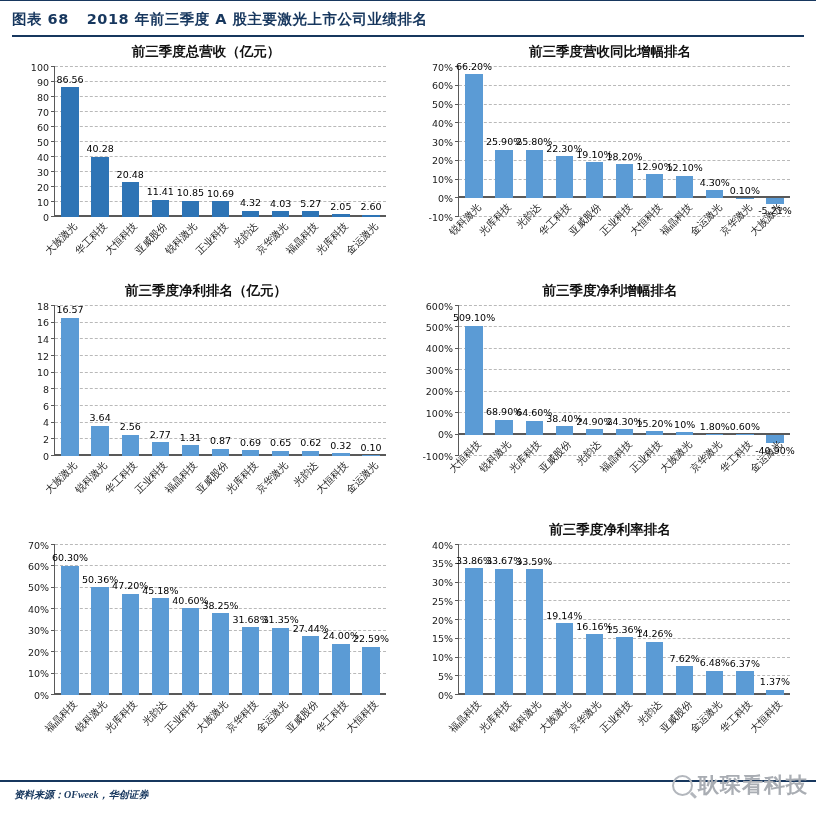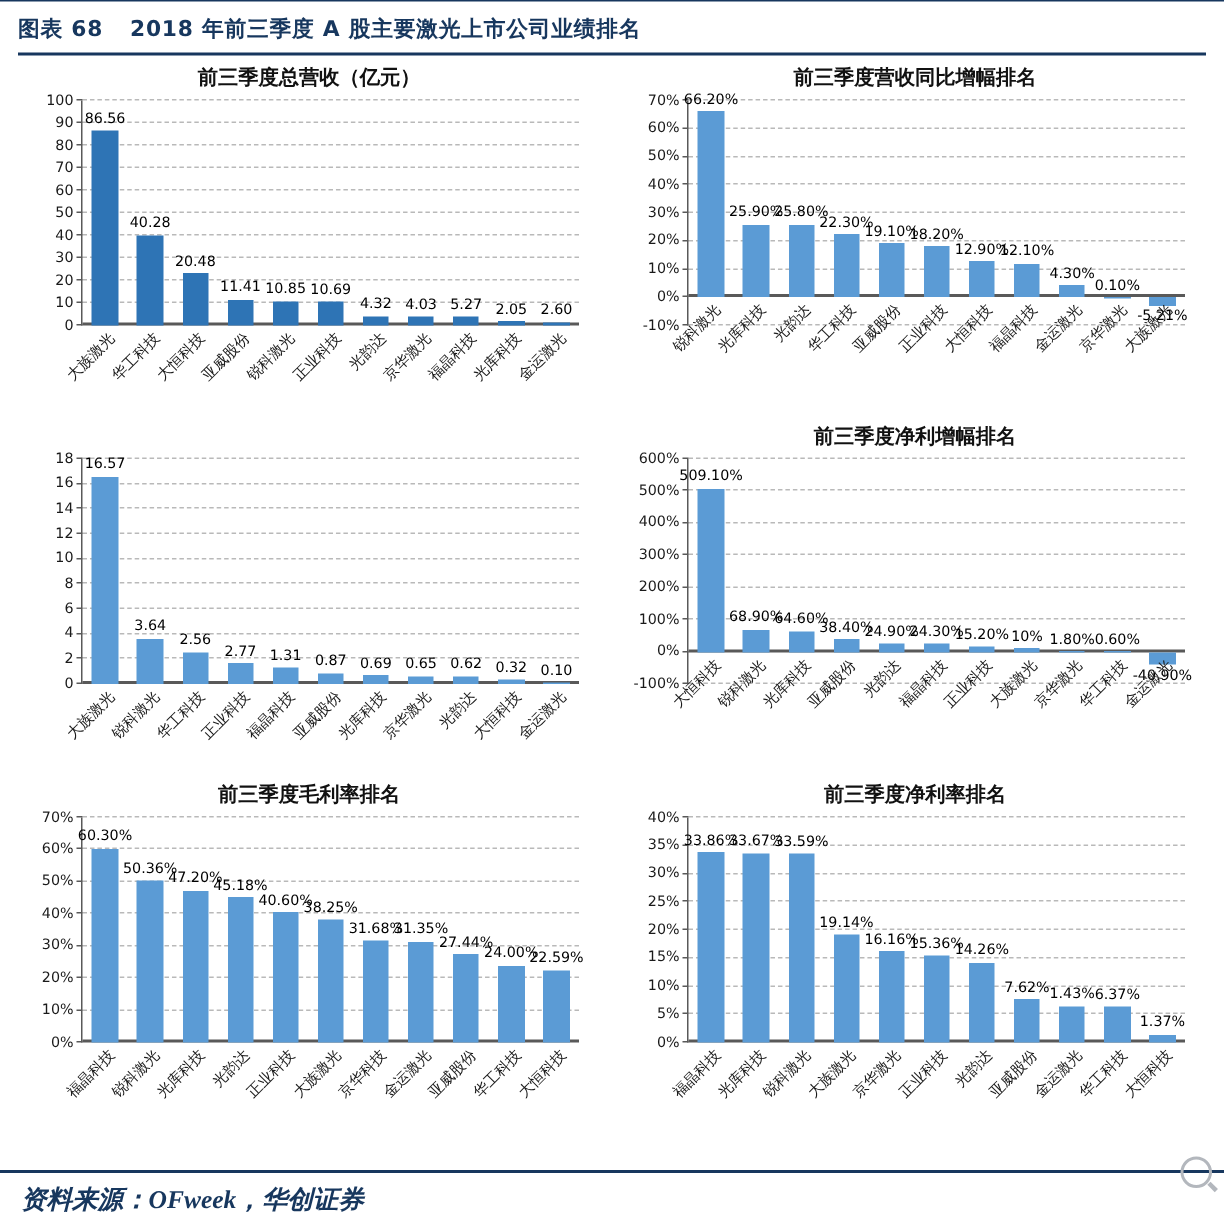--- a/index.html
+++ b/index.html
@@ -43,21 +43,21 @@
   .clabel-inner{
     position:absolute;right:-2px;top:2px;display:block;white-space:nowrap;
     transform:rotate(-45deg);transform-origin:100% 0;
     font-size:10px;color:#1a1a1a;line-height:1;
   }
   
   .footer-rule{position:absolute;left:0;right:0;top:779px;border:none;border-top:2px solid #17375E;margin:0;}
   .source{
     position:absolute;left:14px;top:787px;
     font-family:"Liberation Serif","DejaVu Serif",serif;font-style:italic;font-weight:bold;
-    font-size:17px;color:#17375E;
+    font-size:10px;color:#17375E;
   }
   .watermark{
     position:absolute;right:8px;top:770px;display:flex;align-items:center;gap:5px;
     color:#a9adb3;font-weight:bold;font-size:21px;letter-spacing:1px;
   }
   .wm-icon{
     position:relative;width:17px;height:17px;border:2.5px solid #b3b7bd;border-radius:50%;
     display:inline-block;
   }
   .wm-icon::after{
@@ -250,20 +250,21 @@
           <span class="clabel-inner">京华激光</span>
         </div>
         <div class="bar" style="left: 92.8182%; width: 5.27273%; height: 3.625%; bottom: 8.875%; background: rgb(91, 155, 213);"></div>
         <div class="vlabel" style="left: 95.4545%; bottom: calc(8.875% - 13px);">-5.21%</div>
         <div class="clabel" style="left: 95.4545%; top: calc(87.5% + 2px);">
           <span class="clabel-inner">大族激光</span>
         </div>
       </div>
     </section>
     <section class="chart">
+      <div class="chart-title">前三季度净利排名（亿元）</div>
       <div class="plot">
         <div class="grid-line" style="bottom: 100%;"></div>
         <div class="ytickmark" style="bottom: 100%;"></div>
         <div class="ytick" style="bottom: 100%;">18</div>
         <div class="grid-line" style="bottom: 88.8889%;"></div>
         <div class="ytickmark" style="bottom: 88.8889%;"></div>
         <div class="ytick" style="bottom: 88.8889%;">16</div>
         <div class="grid-line" style="bottom: 77.7778%;"></div>
         <div class="ytickmark" style="bottom: 77.7778%;"></div>
         <div class="ytick" style="bottom: 77.7778%;">14</div>
@@ -423,21 +424,20 @@
           <span class="clabel-inner">华工科技</span>
         </div>
         <div class="bar" style="left: 92.8182%; width: 5.27273%; height: 5.84286%; bottom: 8.44286%; background: rgb(91, 155, 213);"></div>
         <div class="vlabel" style="left: 95.4545%; bottom: calc(8.44286% - 13px);">-40.90%</div>
         <div class="clabel" style="left: 95.4545%; top: calc(85.7143% + 2px);">
           <span class="clabel-inner">金运激光</span>
         </div>
       </div>
     </section>
     <section class="chart">
-      <div class="chart-title">前三季度毛利率排名</div>
       <div class="plot">
         <div class="grid-line" style="bottom: 100%;"></div>
         <div class="ytickmark" style="bottom: 100%;"></div>
         <div class="ytick" style="bottom: 100%;">70%</div>
         <div class="grid-line" style="bottom: 85.7143%;"></div>
         <div class="ytickmark" style="bottom: 85.7143%;"></div>
         <div class="ytick" style="bottom: 85.7143%;">60%</div>
         <div class="grid-line" style="bottom: 71.4286%;"></div>
         <div class="ytickmark" style="bottom: 71.4286%;"></div>
         <div class="ytick" style="bottom: 71.4286%;">50%</div>
@@ -577,21 +577,21 @@
         <div class="vlabel" style="left: 59.0909%; bottom: calc(35.65% + 2px);">14.26%</div>
         <div class="clabel" style="left: 59.0909%; top: calc(100% + 2px);">
           <span class="clabel-inner">光韵达</span>
         </div>
         <div class="bar" style="left: 65.5455%; width: 5.27273%; height: 19.05%; bottom: 0%; background: rgb(91, 155, 213);"></div>
         <div class="vlabel" style="left: 68.1818%; bottom: calc(19.05% + 2px);">7.62%</div>
         <div class="clabel" style="left: 68.1818%; top: calc(100% + 2px);">
           <span class="clabel-inner">亚威股份</span>
         </div>
         <div class="bar" style="left: 74.6364%; width: 5.27273%; height: 16.2%; bottom: 0%; background: rgb(91, 155, 213);"></div>
-        <div class="vlabel" style="left: 77.2727%; bottom: calc(16.2% + 2px);">1.43%</div>
+        <div class="vlabel" style="left: 77.2727%; bottom: calc(16.2% + 2px);">6.48%</div>
         <div class="clabel" style="left: 77.2727%; top: calc(100% + 2px);">
           <span class="clabel-inner">金运激光</span>
         </div>
         <div class="bar" style="left: 83.7273%; width: 5.27273%; height: 15.925%; bottom: 0%; background: rgb(91, 155, 213);"></div>
         <div class="vlabel" style="left: 86.3636%; bottom: calc(15.925% + 2px);">6.37%</div>
         <div class="clabel" style="left: 86.3636%; top: calc(100% + 2px);">
           <span class="clabel-inner">华工科技</span>
         </div>
         <div class="bar" style="left: 92.8182%; width: 5.27273%; height: 3.425%; bottom: 0%; background: rgb(91, 155, 213);"></div>
         <div class="vlabel" style="left: 95.4545%; bottom: calc(3.425% + 2px);">1.37%</div>
@@ -600,13 +600,14 @@
         </div>
       </div>
     </section>
   </main>
 
 <hr class="footer-rule">
 <div class="source">资料来源：OFweek，华创证券</div>
 
 <div class="watermark">
   <span class="wm-icon"></span>
+  <span>耿琛看科技</span>
 </div>
 
 </body></html>

